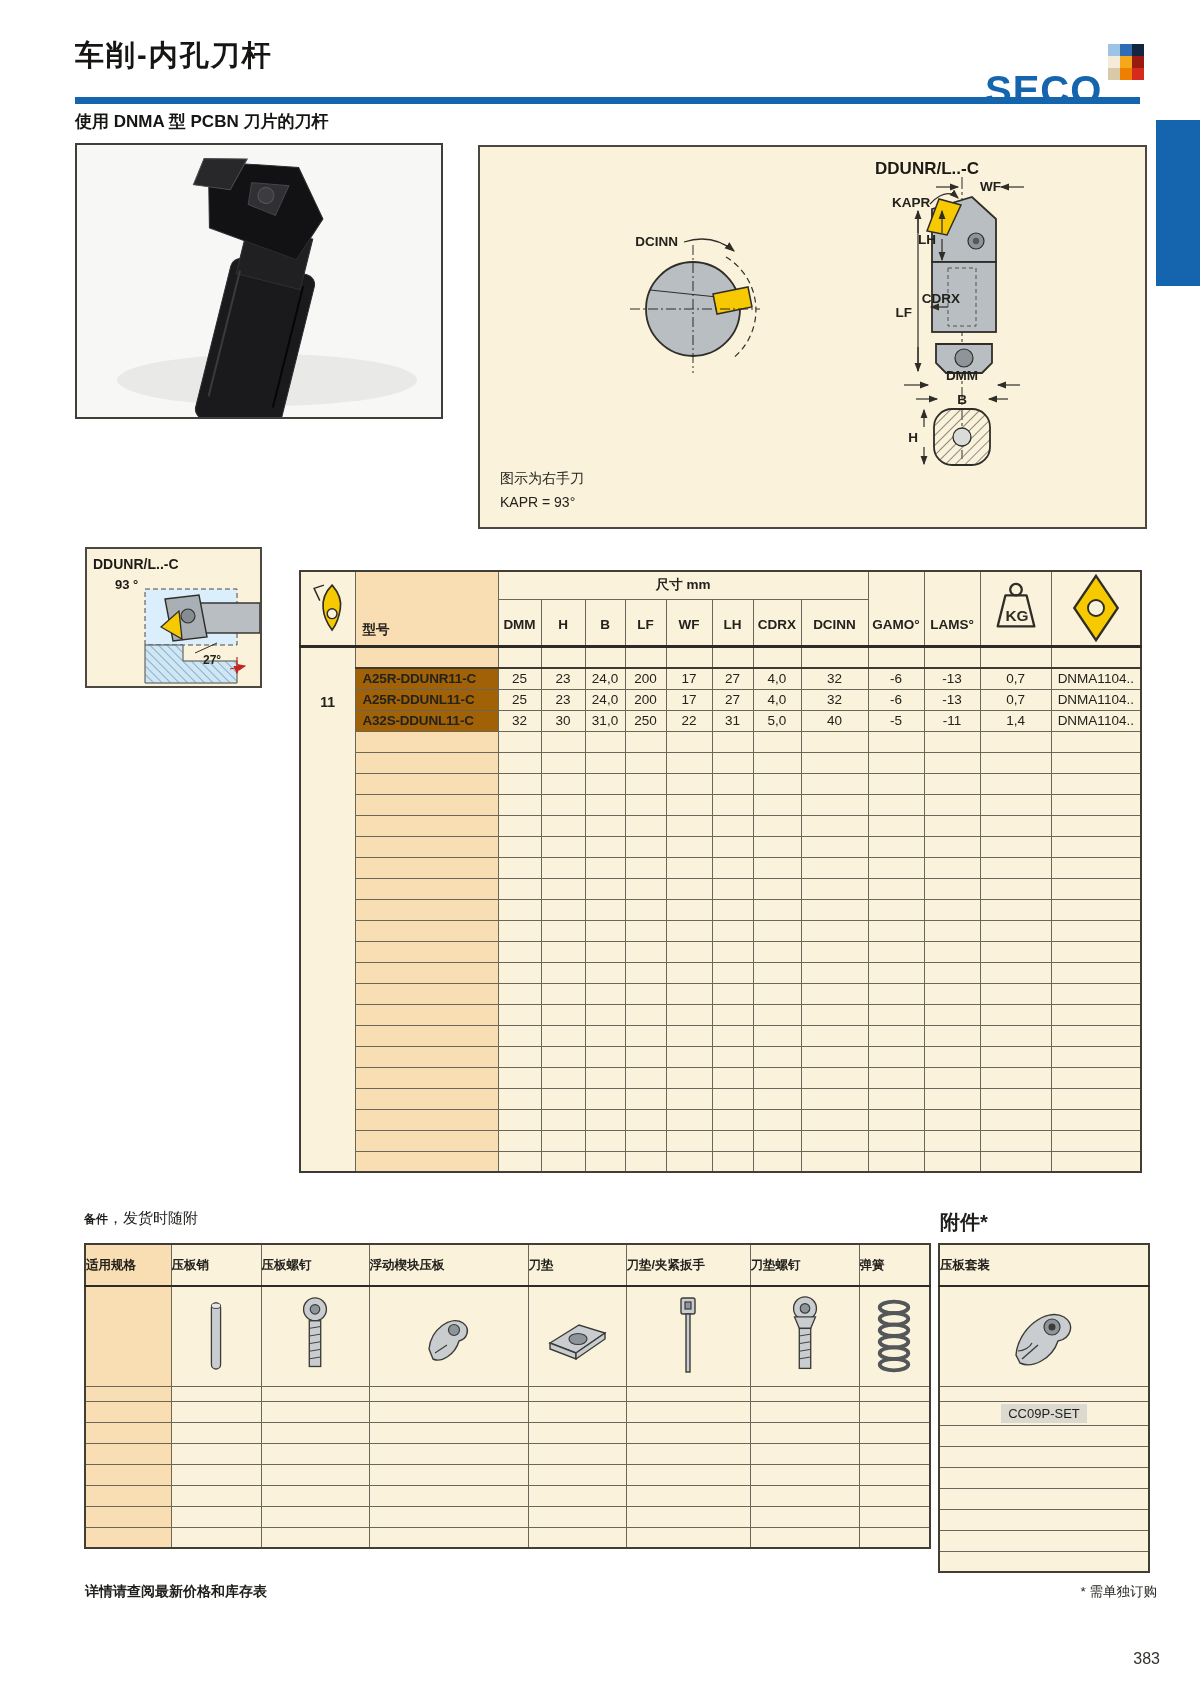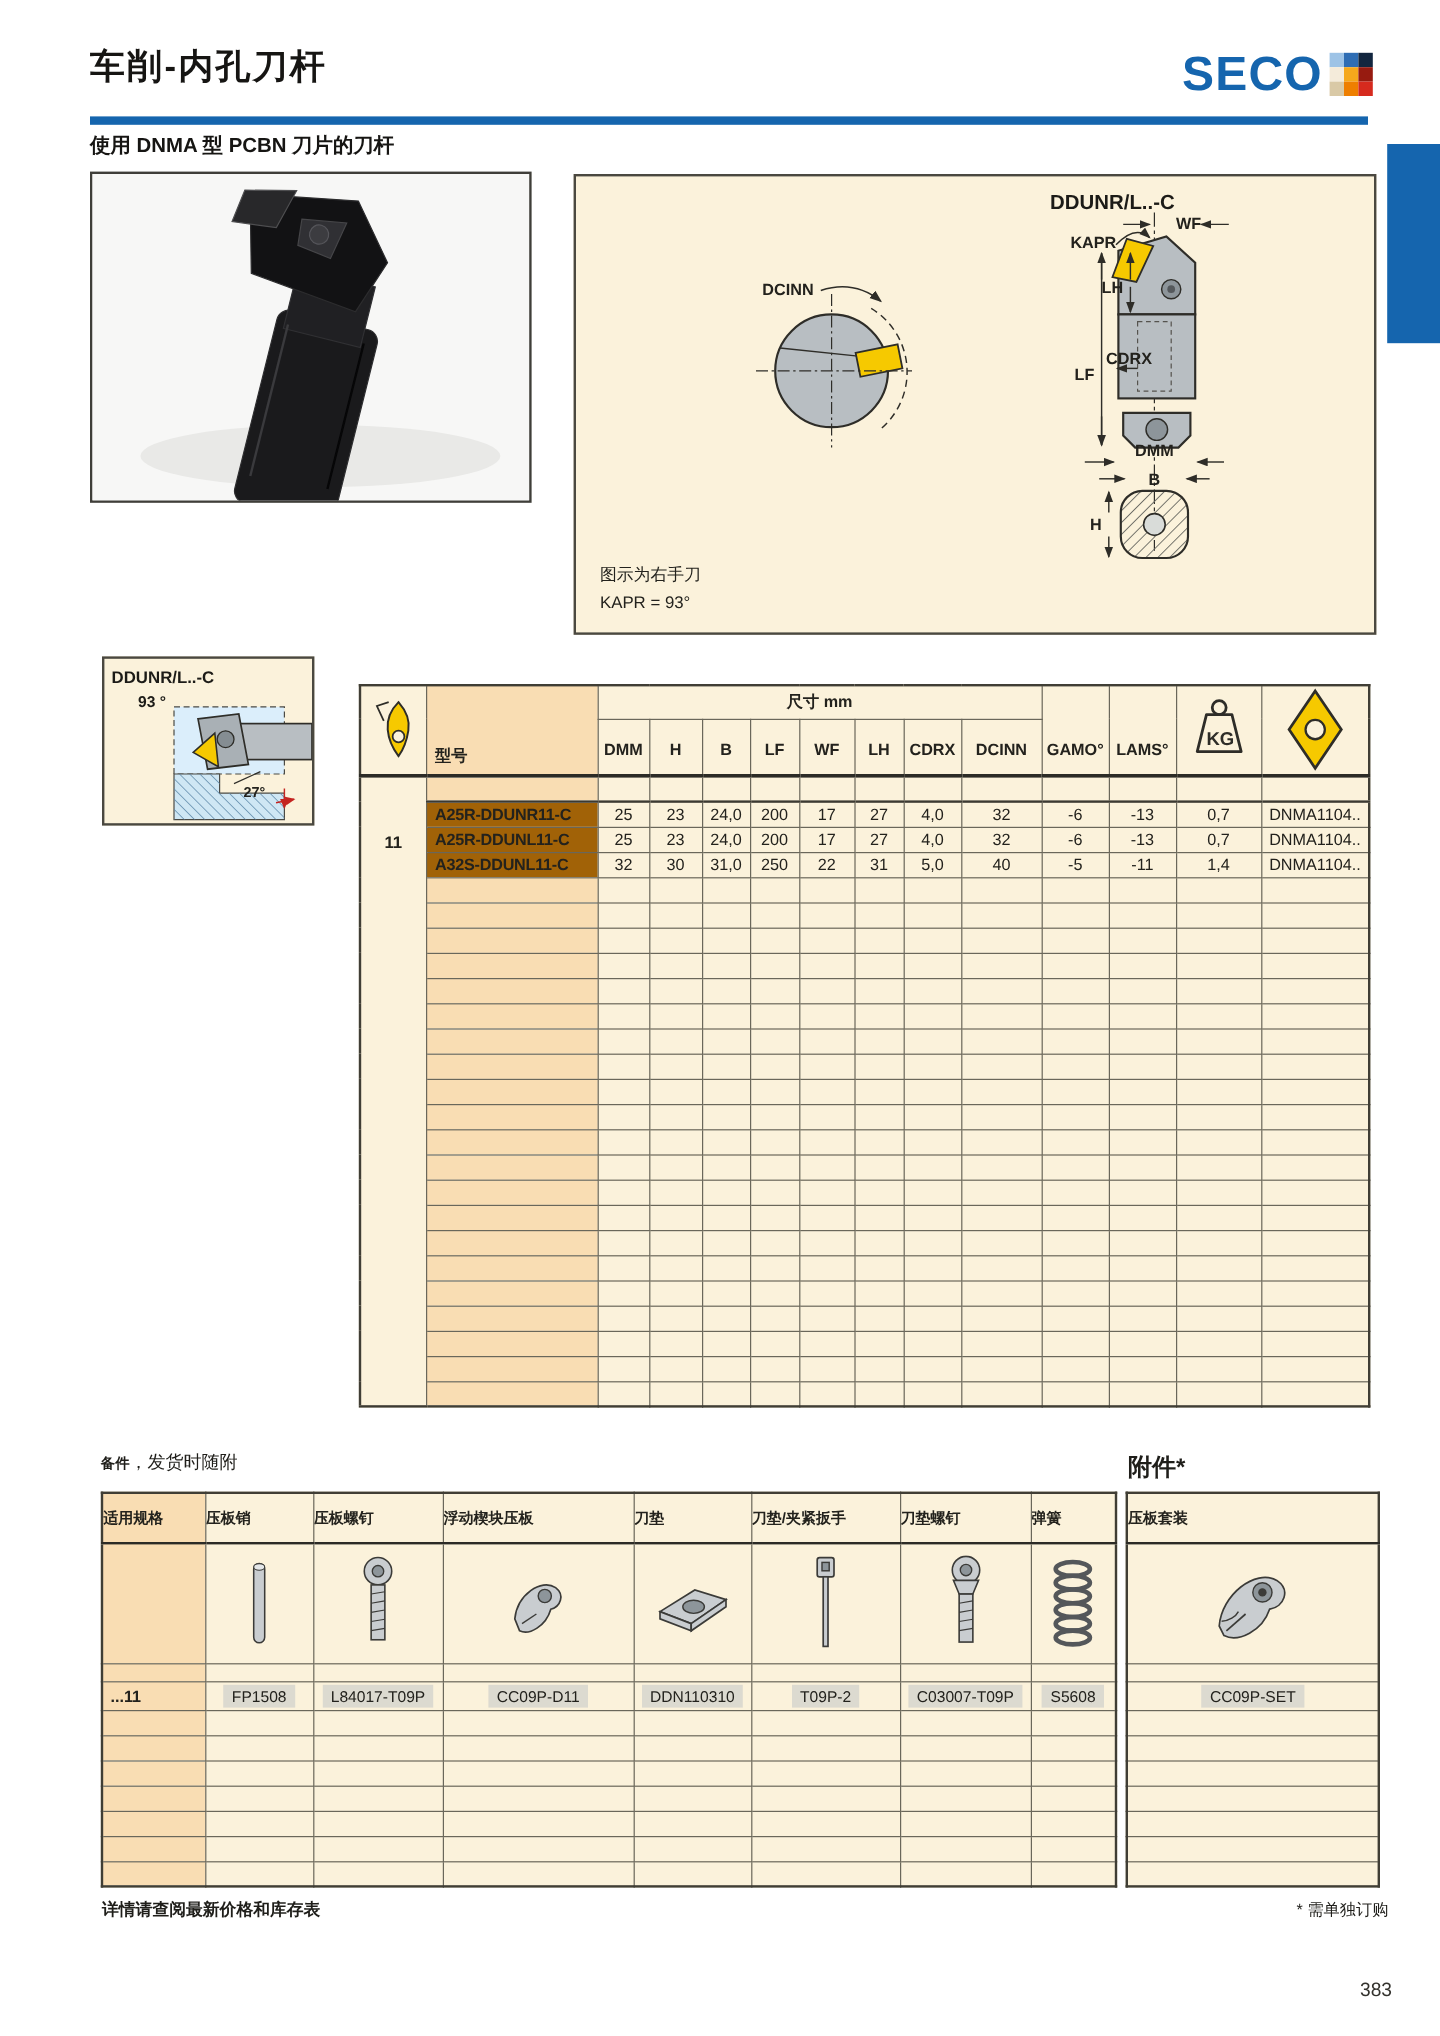--- a/index.html
+++ b/index.html
@@ -4,21 +4,21 @@
 <style>
   html,body{margin:0;padding:0;background:#ffffff;}
   .page{position:relative;width:1200px;height:1697px;background:#fff;
         font-family:"Liberation Sans","DejaVu Sans",sans-serif;color:#1f1e1a;overflow:hidden;}
   .abs{position:absolute;}
   svg{font-family:inherit;display:block;}
 
   
   .page-title{left:75px;top:36px;font-size:29px;font-weight:bold;letter-spacing:2px;color:#161513;}
   .logo{left:985px;top:42px;display:flex;align-items:flex-start;}
-  .seco-text{font-size:40px;line-height:40px;font-weight:800;color:#1565AE;letter-spacing:1px;}
+  .seco-text{font-size:40px;line-height:40px;font-weight:800;color:#1565AE;letter-spacing:1px;margin-top:28px;}
   .seco-mark{display:grid;grid-template-columns:repeat(3,12px);grid-auto-rows:12px;margin-left:6px;margin-top:2px;}
   .blue-rule{left:75px;top:97px;width:1065px;height:7px;background:#1565AE;}
   .edge-tab{left:1156px;top:120px;width:44px;height:166px;background:#1565AE;}
 
   .subtitle{left:75px;top:110px;font-size:17px;font-weight:bold;color:#161513;}
 
   .photo-box{left:75px;top:143px;width:368px;height:276px;border:2px solid #3f3e39;box-sizing:border-box;background:#fafaf9;}
   .bullets{left:78px;top:424px;font-size:13.5px;line-height:25px;color:#14130f;}
   .bullets .dot{display:inline-block;width:16px;font-size:14px;}
 
@@ -758,30 +758,20 @@
       <tr class="sr-sp">
         <td class="sp-spec"></td>
           <td></td>
           <td></td>
           <td></td>
           <td></td>
           <td></td>
           <td></td>
           <td></td>
       </tr>
-      <tr class="sr-data">
-        <td class="sp-spec spec-val">...11</td>
-        <td><span class="hl">FP1508</span></td>
-        <td><span class="hl">L84017-T09P</span></td>
-        <td><span class="hl">CC09P-D11</span></td>
-        <td><span class="hl">DDN110310</span></td>
-        <td><span class="hl">T09P-2</span></td>
-        <td><span class="hl">C03007-T09P</span></td>
-        <td><span class="hl">S5608</span></td>
-      </tr>
     </tbody>
     <tbody id="spares-tbody">
         <tr class="sr-empty">
           <td class="sp-spec"></td>
           <td></td>
           <td></td>
           <td></td>
           <td></td>
           <td></td>
           <td></td>

